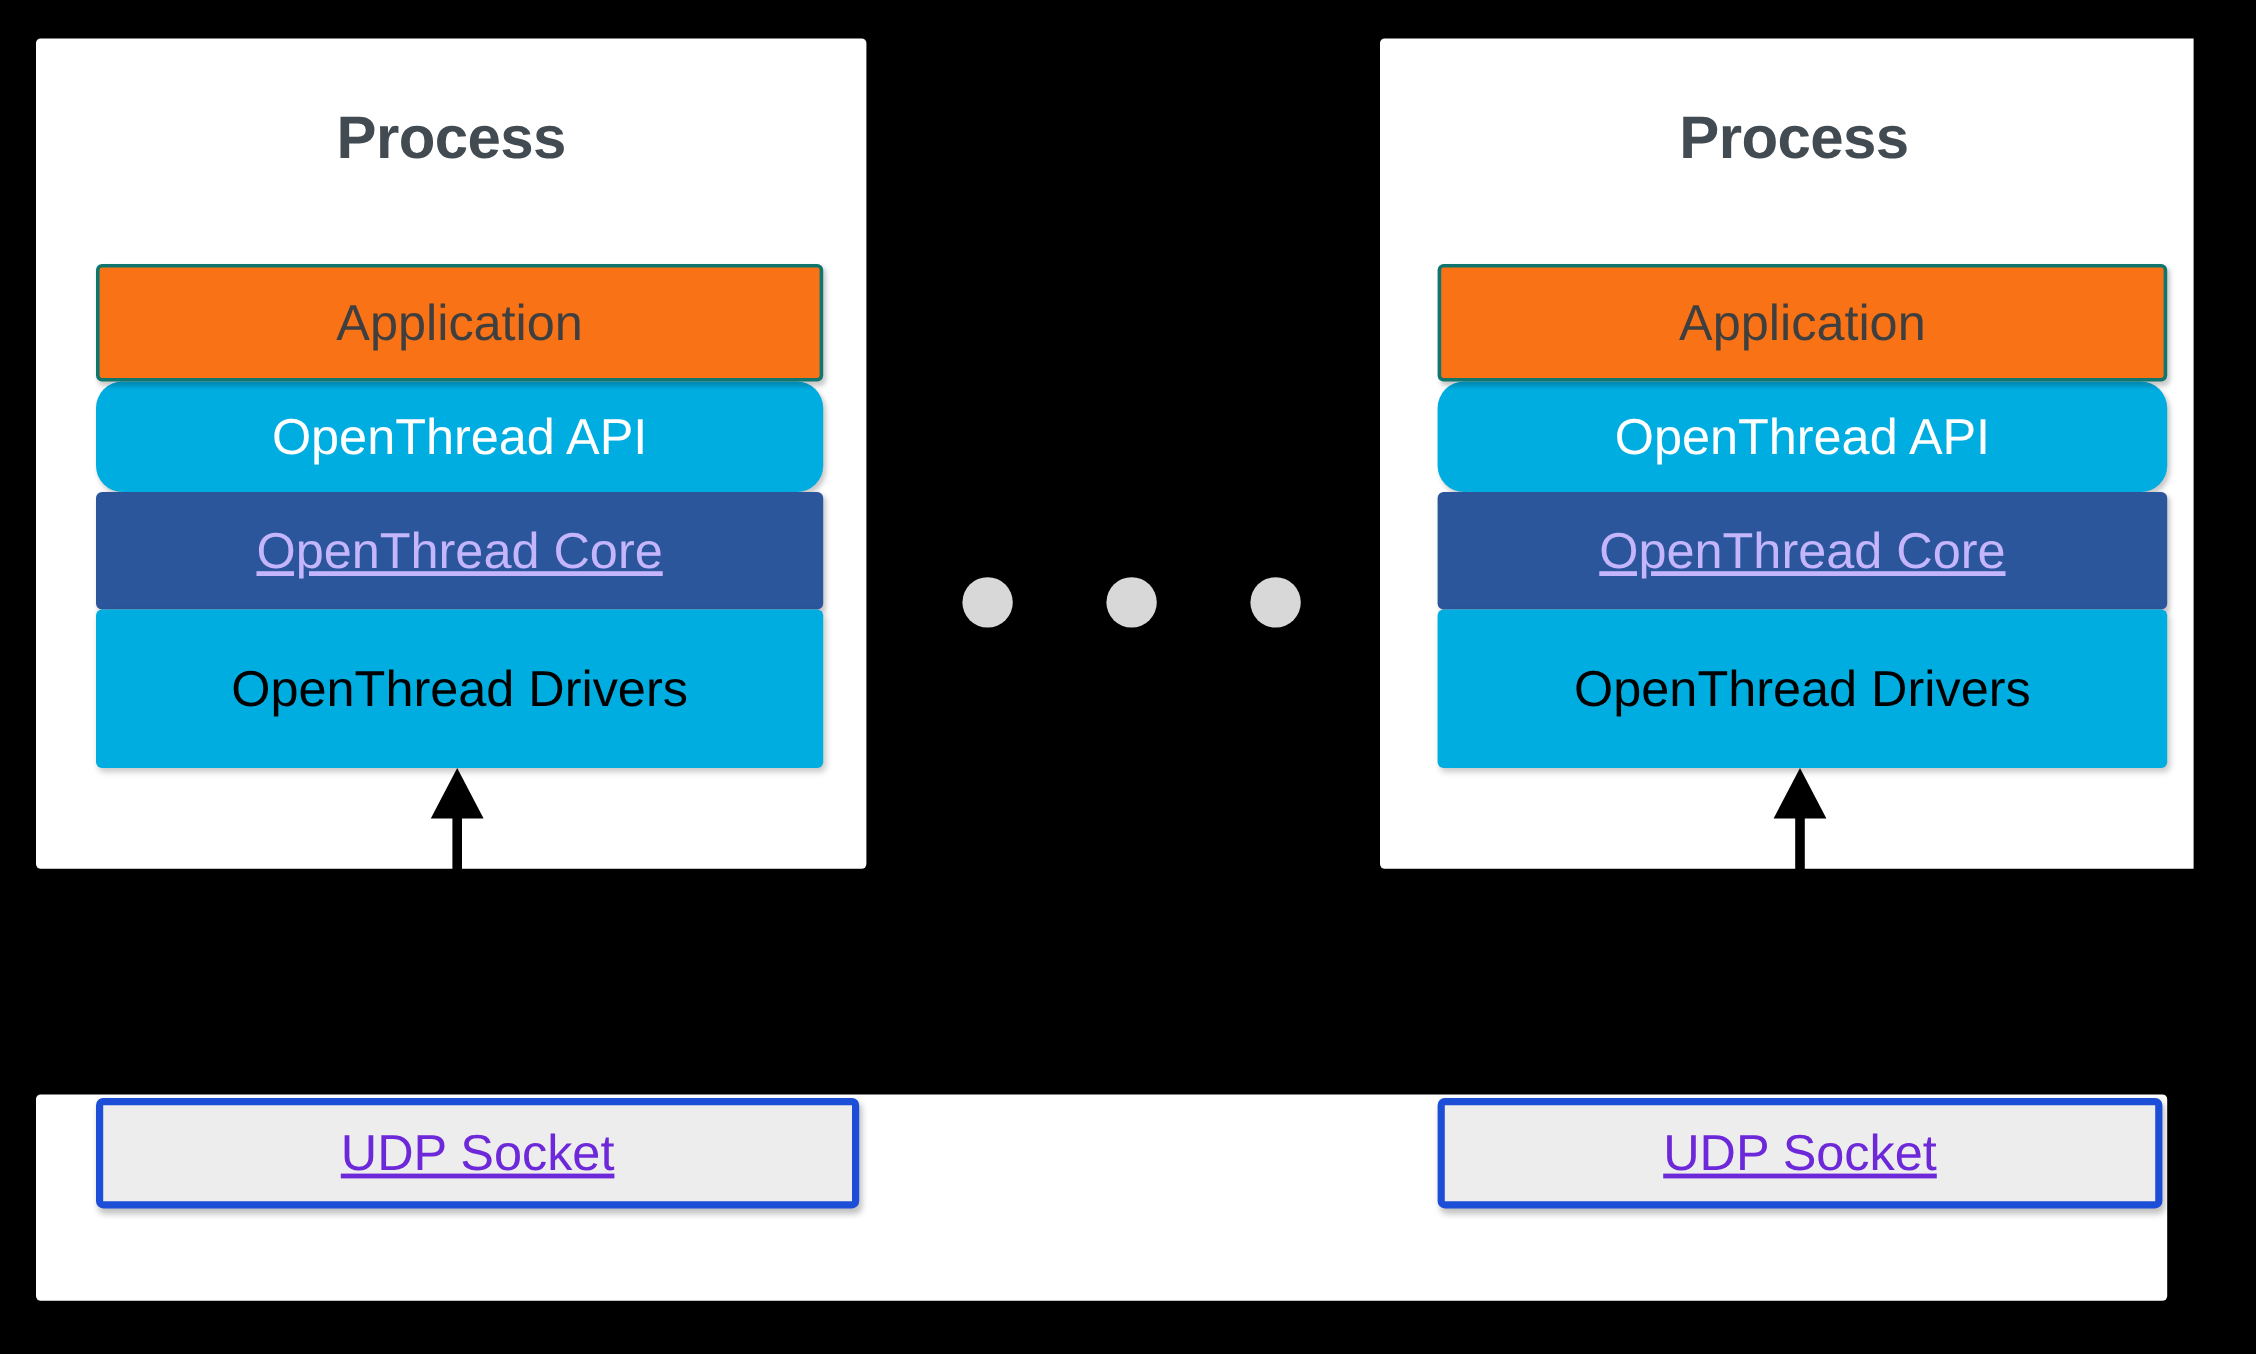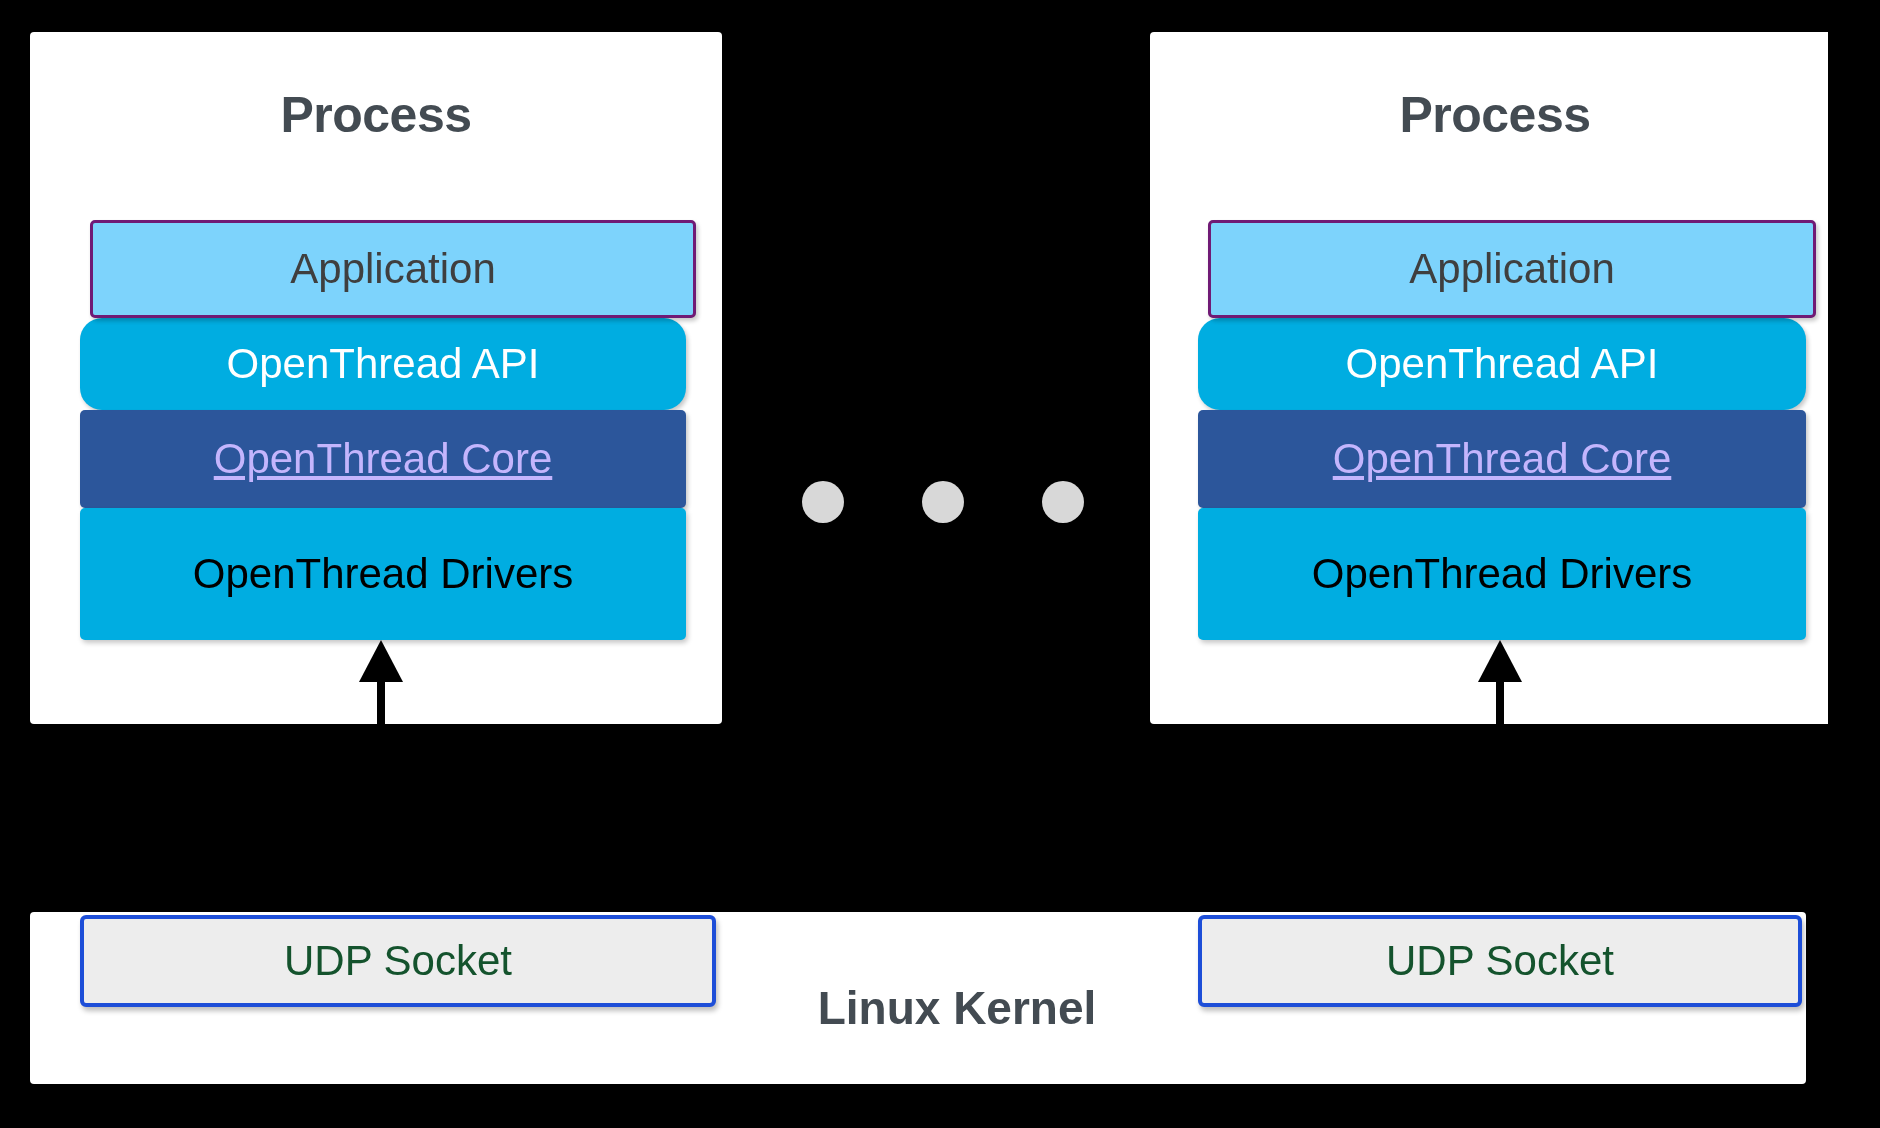--- a/index.html
+++ b/index.html
@@ -40,26 +40,25 @@
     position: absolute;
     display: flex;
     align-items: center;
     justify-content: center;
     border-radius: 5px;
     font-size: 42px;
     line-height: 1;
     box-sizing: border-box;
   }
   .bar.app {
-    background: #7dd3fc;
-    border: 3px solid #701a75;
+    background: #f97316;
+    border: 3px solid #0f766e;
     color: #3f3f3f;
     box-shadow: 2px 3px 4px rgba(0,0,0,0.22);
     z-index: 3;
-    margin-left: 10px;
   }
   .bar.api {
     background: #00ade1;
     color: #ffffff;
     box-shadow: 2px 3px 4px rgba(0,0,0,0.22);
     z-index: 2;
     border-radius: 22px;
   }
   .bar.core {
     background: #2c569b;
@@ -72,29 +71,30 @@
     background: #00ade1;
     color: #000000;
     box-shadow: 2px 3px 5px rgba(0,0,0,0.22);
     z-index: 2;
   }
 
   
   .socket-box {
     position: absolute;
     background: #ededed;
-    border: 4px solid #1d4ed8;
+    border: 6px solid #1d4ed8;
     border-radius: 6px;
     display: flex;
     align-items: center;
     justify-content: center;
     font-size: 42px;
-    color: #14532d;
+    color: #6d28d9;
     box-sizing: border-box;
     box-shadow: 2px 4px 5px rgba(0,0,0,0.25);
+    text-decoration: underline;
   }
 
   
   .kernel-label {
     position: absolute;
     font-size: 46px;
     font-weight: bold;
     color: #434b52;
     line-height: 1;
     white-space: nowrap;
@@ -177,15 +177,14 @@
   <div class="panel" style="left:30px; top:912px; width:1776px; height:172px;"></div>
 
   <div class="socket-box" style="left:80px; top:915px; width:636px; height:92px;">
     <span>UDP Socket</span>
   </div>
 
   <div class="socket-box" style="left:1198px; top:915px; width:604px; height:92px;">
     <span>UDP Socket</span>
   </div>
 
-  <div class="kernel-label" style="left:716px; top:985px; width:482px;">Linux Kernel</div>
 
 </div>
 
 </body></html>

